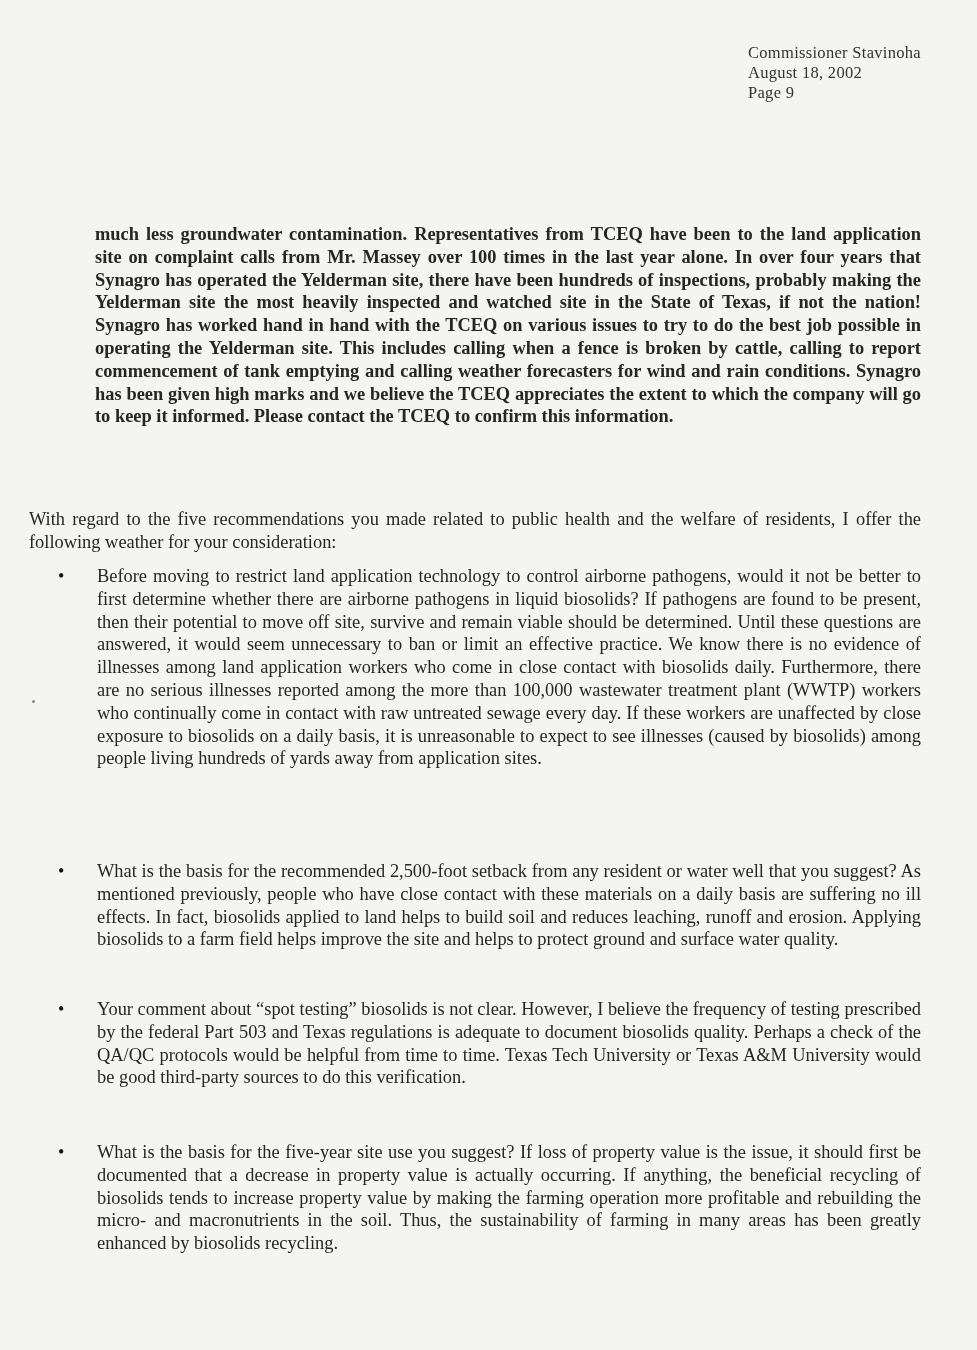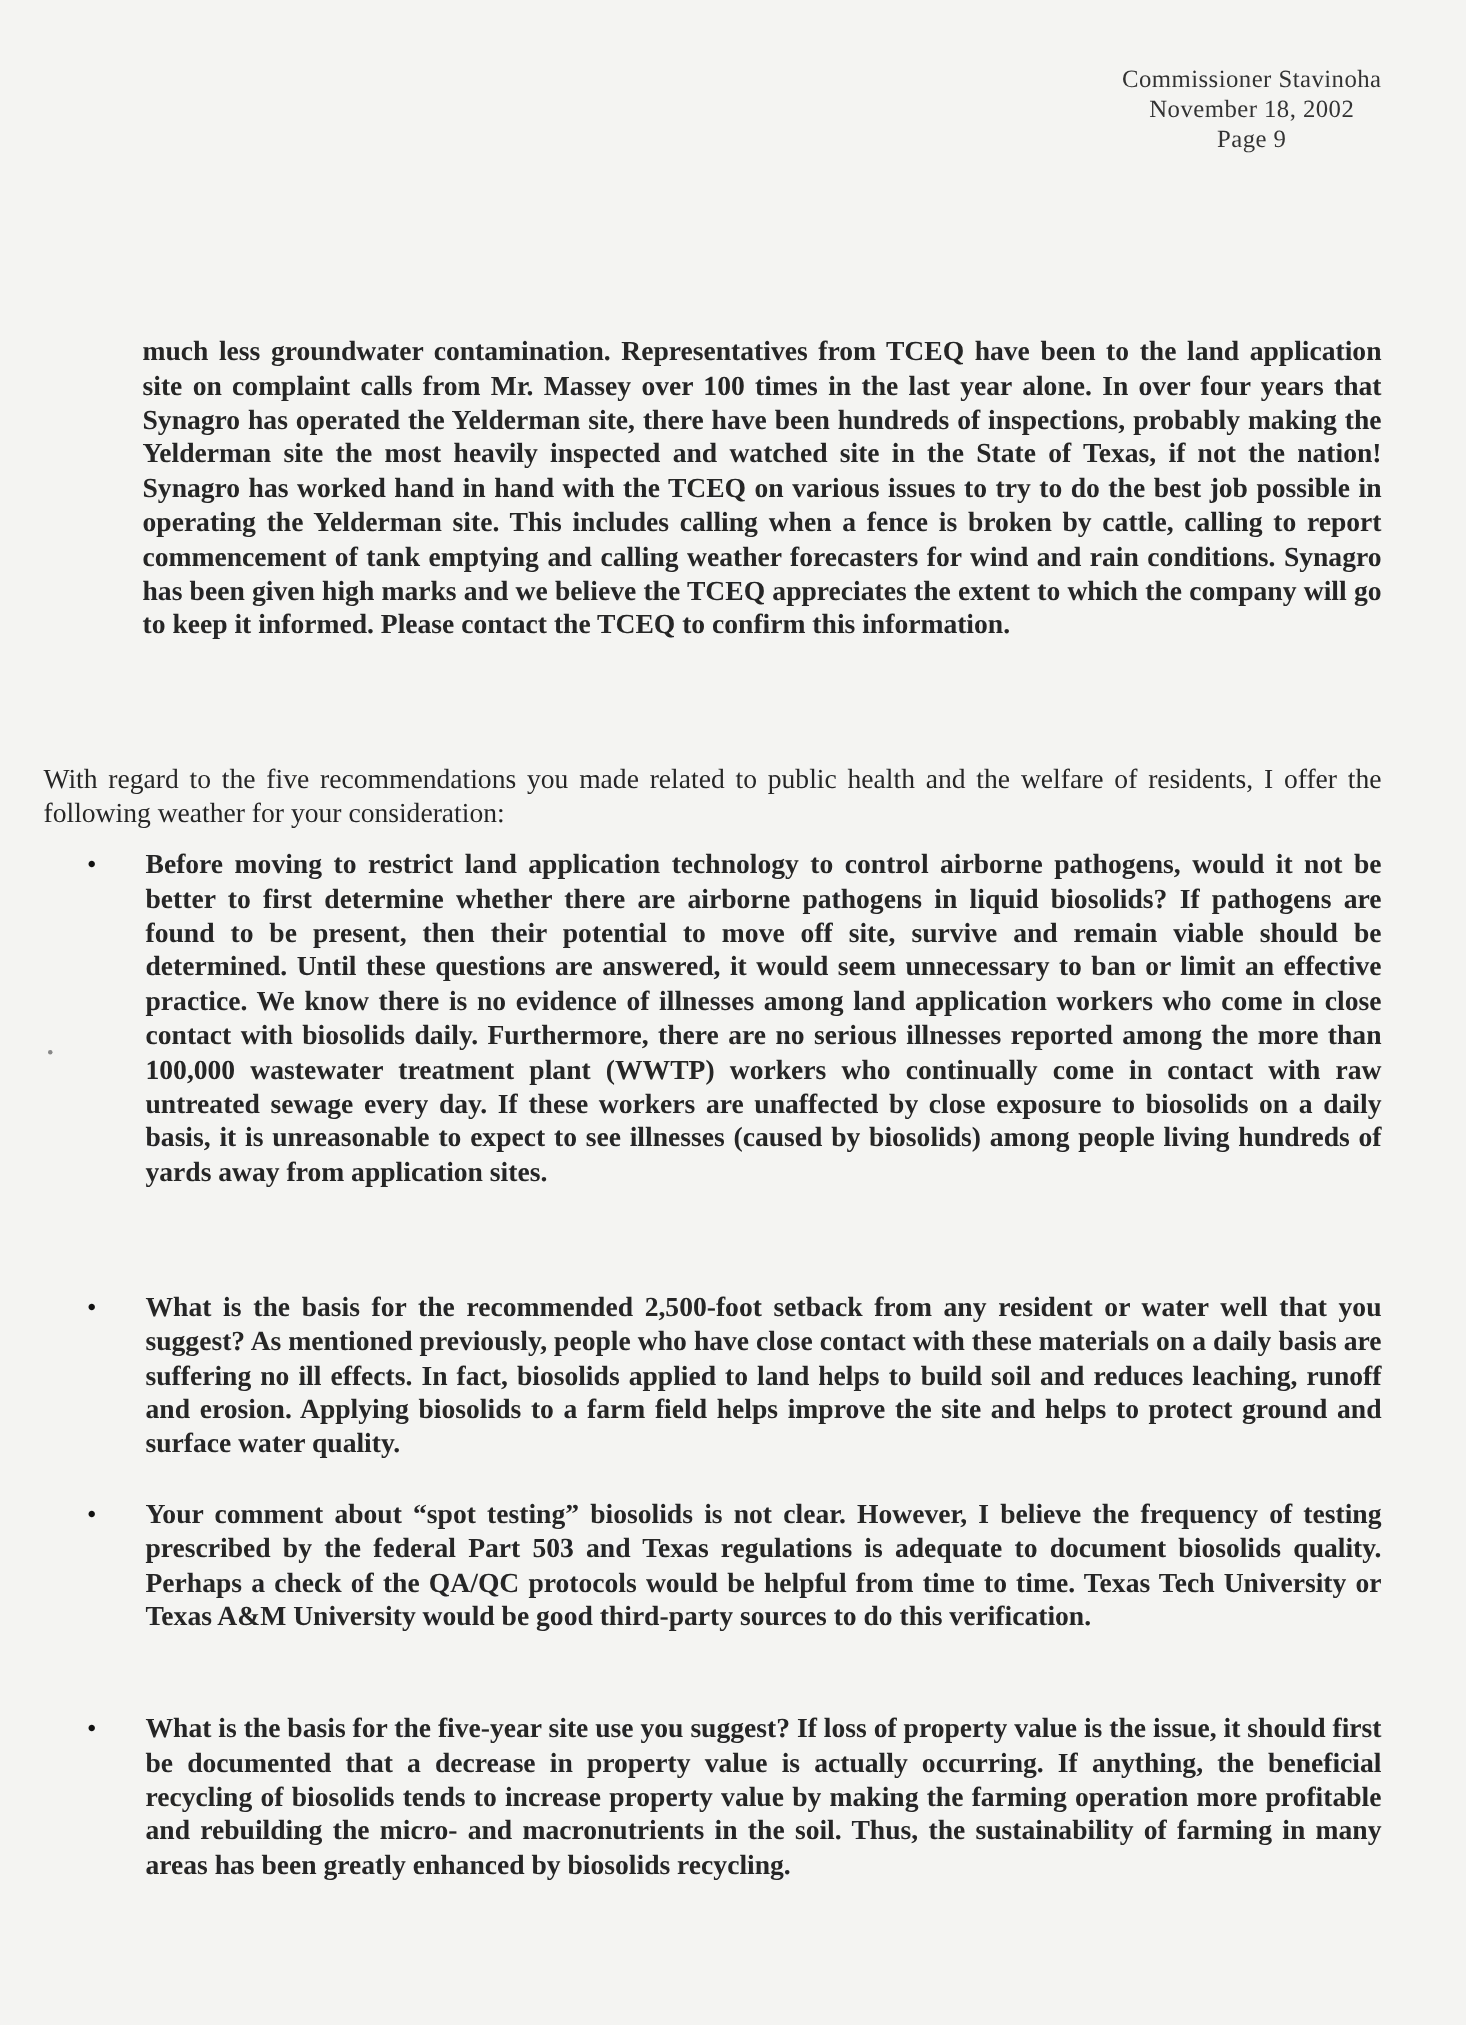--- a/index.html
+++ b/index.html
@@ -7,21 +7,21 @@
     width: 977px; height: 1350px;
     background: #f4f4f2;
     font-family: "Liberation Serif", "DejaVu Serif", serif;
     color: #222;
     position: relative;
     overflow: hidden;
   }
   .header {
     position: absolute;
     top: 43px; right: 56px;
-    text-align: center;
+    text-align: left;
     font-size: 16.5px;
     line-height: 20px;
     color: #333;
     letter-spacing: 0.3px;
   }
   .para {
     position: absolute;
     font-size: 18.4px;
     line-height: 22.8px;
     text-align: justify;
@@ -45,39 +45,38 @@
     line-height: 22.8px;
     color: #111;
   }
   .bullet-text {
     position: absolute;
     left: 39px; width: 824px;
     font-size: 18.4px;
     line-height: 22.8px;
     text-align: justify;
     color: #262626;
-    font-weight: bold;
   }
   .b1 { top: 565px; }
   .b2 { top: 860px; }
   .b3 { top: 998px; }
   .b4 { top: 1141px; }
   .stray-mark {
     position: absolute;
     left: 32px; top: 700px;
     width: 3px; height: 3px;
     background: #888; border-radius: 50%;
   }
 </style>
 </head>
 <body>
 
 <div class="header">
   <div>Commissioner Stavinoha</div>
-  <div>November 18, 2002</div>
+  <div>August 18, 2002</div>
   <div>Page 9</div>
 </div>
 
 <div class="para p1">much less groundwater contamination.  Representatives from TCEQ have been to the land application site on complaint calls from Mr. Massey over 100 times in the last year alone.  In over four years that Synagro has operated the Yelderman site, there have been hundreds of inspections, probably making the Yelderman site the most heavily inspected and watched site in the State of Texas, if not the nation!  Synagro has worked hand in hand with the TCEQ on various issues to try to do the best job possible in operating the Yelderman site.  This includes calling when a fence is broken by cattle, calling to report commencement of tank emptying and calling weather forecasters for wind and rain conditions.  Synagro has been given high marks and we believe the TCEQ appreciates the extent to which the company will go to keep it informed.  Please contact the TCEQ to confirm this information.</div>
 <div class="para p2">With regard to the five recommendations you made related to public health and the welfare of residents, I offer the following weather for your consideration:</div>
 
 <div class="stray-mark"></div>
 
 <ul class="bullet-list">
   <li class="bullet-item b1">

